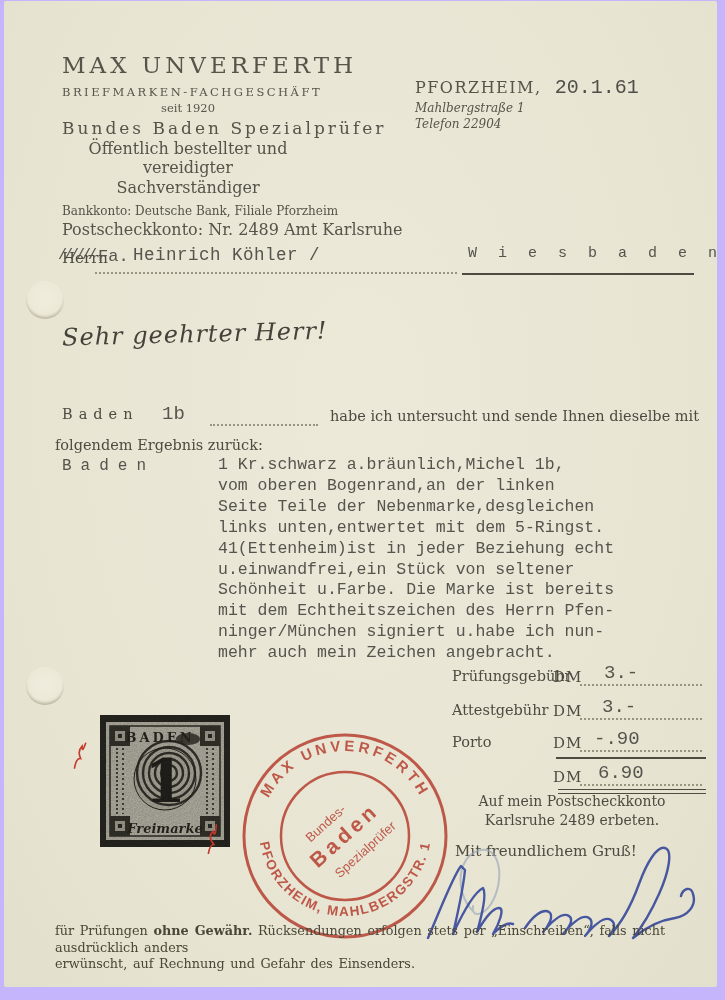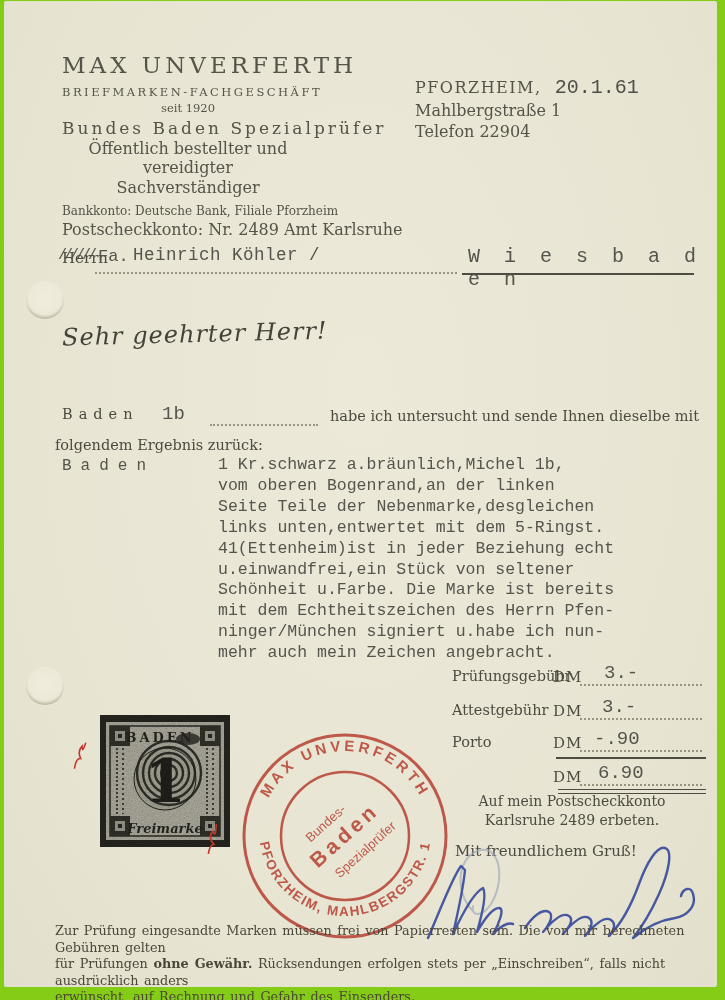--- a/index.html
+++ b/index.html
@@ -1,16 +1,16 @@
 <!DOCTYPE html>
 <html><head>
 <meta charset="utf-8">
 <style>
   html,body{margin:0;padding:0;background:#060605;}
-  #page{position:relative;width:725px;height:1000px;background:#84cc16;overflow:hidden;
+  #page{position:relative;width:725px;height:1000px;background:#c4b5fd;overflow:hidden;
         font-family:"DejaVu Serif", serif;}
   .paper{position:absolute;left:4px;top:1px;right:8px;bottom:13px;
          background:#eae7d6;
          background-image:radial-gradient(ellipse at 50% 40%, #ece9d9 0%, #e7e4d2 70%, #e2dfcc 100%);
          border-radius:2px;}
   .serif{font-family:"DejaVu Serif", serif;color:#4d4a40;}
   .mono{font-family:"Liberation Mono","DejaVu Sans Mono",monospace;color:#56544d;}
   .abs{position:absolute;}
   
   .lh{left:62px;top:52px;width:252px;text-align:center;}
@@ -18,27 +18,27 @@
   .lh-sub{font-size:11.5px;letter-spacing:2.5px;margin-top:7px;color:#565349;white-space:nowrap;}
   .lh-since{font-size:11.5px;margin-top:2px;color:#565349;}
   .lh-t1{font-size:17px;letter-spacing:3px;margin-top:3px;color:#565349;white-space:nowrap;}
   .lh-t2,.lh-t3{font-size:16px;margin-top:1px;color:#565349;}
   .lh-bank{font-size:12px;margin-top:7px;color:#565349;text-align:left;white-space:nowrap;}
   .lh-post{font-size:16px;margin-top:2px;color:#565349;text-align:left;white-space:nowrap;}
   
   .dl{left:415px;top:76px;}
   .dl-city{font-size:16px;letter-spacing:1.5px;color:#565349;display:inline-block;}
   .dl-date{font-size:20px;margin-left:8px;display:inline-block;color:#504e48;}
-  .dl-street,.dl-phone{font-size:16px;color:#565349;margin-top:2px;}
+  .dl-street,.dl-phone{font-size:12px;color:#565349;margin-top:2px;font-style:italic;}
   
   .addr-herrn{left:62px;top:249px;font-size:15px;color:#4b483e;}
   .addr-strike{left:58px;top:247px;font-size:15px;letter-spacing:-3px;color:#55534d;}
   .addr-fa{left:98px;top:247px;font-size:17px;}
   .addr-name{left:133px;top:245px;font-size:17.5px;letter-spacing:0.5px;}
-  .addr-city{left:468px;top:245px;font-size:20px;letter-spacing:6px;}
+  .addr-city{left:468px;top:245px;font-size:15px;letter-spacing:6px;}
   .addr-dots{left:95px;top:252px;width:362px;height:20px;border-bottom:2px dotted #99937f;}
   .addr-line{left:462px;top:252px;width:232px;height:21px;border-bottom:2px solid #4e4b42;}
   
   .salut{left:62px;top:320px;font-size:24px;font-style:italic;color:#45423a;transform:rotate(-1.5deg);letter-spacing:1px;}
   
   .intro1{left:115px;top:379px;font-size:14.5px;}
   .item-lbl{left:62px;top:406px;font-size:14.5px;letter-spacing:6px;}
   .item-val{left:162px;top:403px;font-size:19px;}
   .item-dots{left:210px;top:406px;width:108px;height:18px;border-bottom:2px dotted #99937f;}
   .intro2{left:330px;top:408px;font-size:14.5px;}
@@ -226,17 +226,16 @@
   <svg class="abs sig" width="300" height="112" viewBox="0 0 300 112">
     <path d="M60 75 C40 55 45 18 68 14 C88 11 92 45 78 68 C70 80 58 82 60 70" fill="none" stroke="#9aa8b8" stroke-width="2" stroke-linecap="round" opacity="0.65"></path>
     <g fill="none" stroke="#3a4c9c" stroke-width="2.4" stroke-linecap="round" stroke-linejoin="round" opacity="0.92">
       <path d="M15 102 C28 72 40 40 48 30 L52 34 C50 55 44 80 40 98 C52 72 62 56 70 52 C74 58 68 82 64 96 C72 82 80 72 86 72 C92 72 86 88 80 98 C88 90 94 86 100 88"></path>
       <path d="M112 92 C120 80 130 72 136 76 C142 80 134 92 130 96 C140 84 150 76 156 80 C162 84 154 94 150 98 C160 86 170 78 176 82 C182 86 176 96 172 100 C182 88 192 80 198 84 C204 88 200 96 196 100"></path>
       <path d="M196 100 C208 88 218 70 226 48 C234 26 244 10 252 12 C260 14 256 36 246 58 C238 76 228 92 220 102 C232 92 248 84 262 82 C274 80 284 70 280 58 C278 50 270 52 268 60"></path>
     </g>
   </svg>
 
   <div class="abs serif footer">
-    <div>Zur Prüfung eingesandte Marken müssen frei von Papierresten sein. Die von mir berechneten Gebühren gelten</div>
     <div><span>für Prüfungen </span><b>ohne Gewähr.</b><span> Rücksendungen erfolgen stets per „Einschreiben“, falls nicht ausdrücklich anders</span></div>
     <div>erwünscht, auf Rechnung und Gefahr des Einsenders.</div>
   </div>
 </div>
 
 </body></html>

